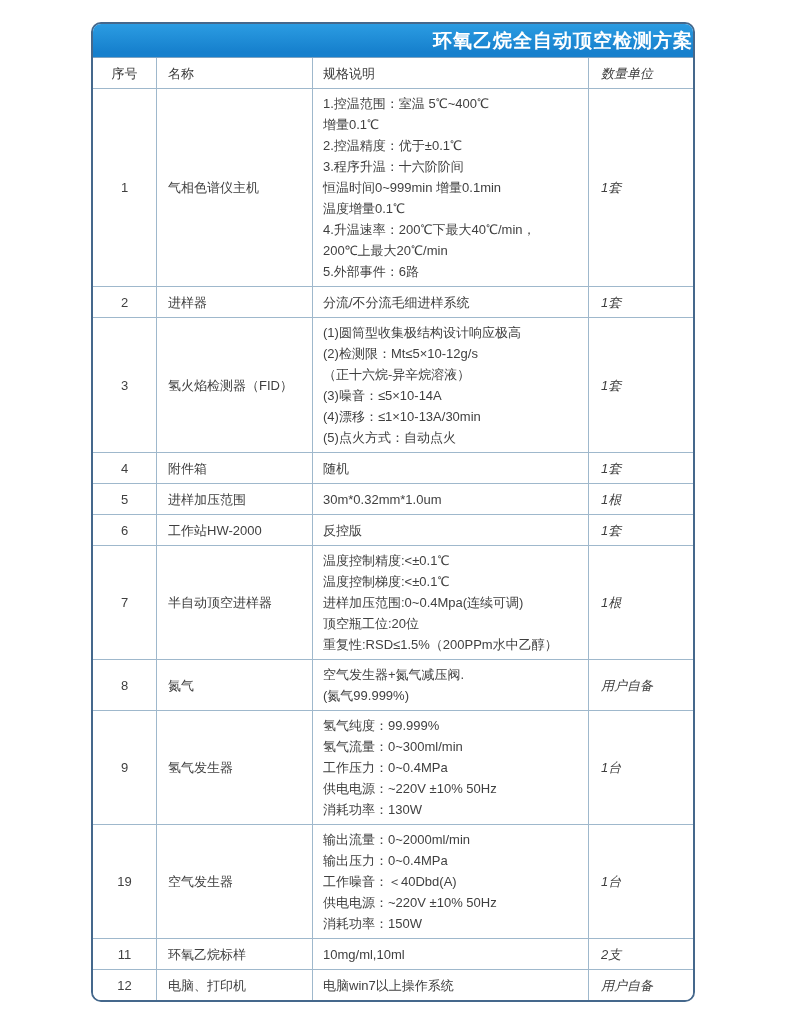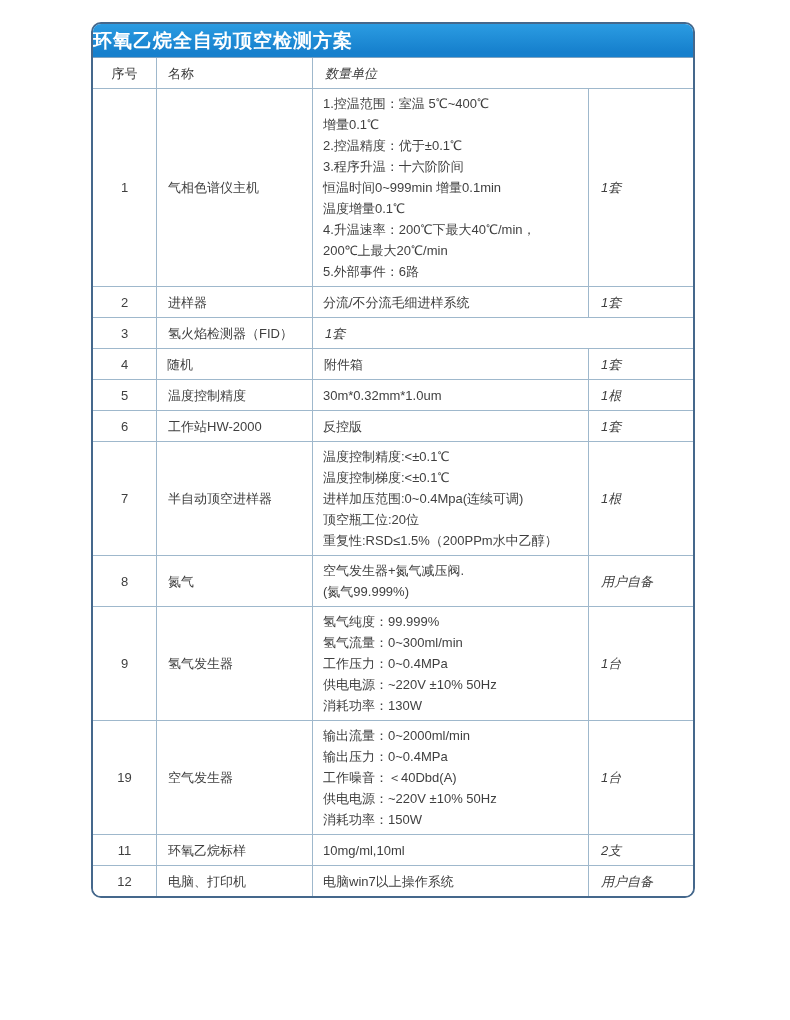--- a/index.html
+++ b/index.html
@@ -23,21 +23,21 @@
     box-sizing: border-box;
     border: 2px solid var(--frame-border);
     border-radius: 10px;
     overflow: hidden;
     background: #ffffff;
   }
   .title-bar {
     height: 33px;
     background: linear-gradient(180deg, var(--title-bar-top) 0%, var(--title-bar-bottom) 85%);
     border-bottom: 1px solid #7ea3c2;
-    display: flex; align-items: center; justify-content: flex-start;
+    display: flex; align-items: center; justify-content: flex-end;
     color: var(--title-text);
     font-size: 19px;
     font-weight: bold;
     letter-spacing: 1px;
   }
   .tr {
     display: grid;
     grid-template-columns: 64px 156px 276px 1fr;
     border-bottom: 1px solid var(--grid-line);
     min-height: 30px;
@@ -62,20 +62,21 @@
 </head>
 <body>
 
 <div class="doc-frame">
   <div class="title-bar">
     <span>环氧乙烷全自动顶空检测方案</span>
   </div>
   <div class="tr thead">
     <div class="td col-no">序号</div>
     <div class="td col-name">名称</div>
+    <div class="td col-spec">规格说明</div>
     <div class="td col-qty">数量单位</div>
   </div>
   <div id="tbody">
       <div class="tr">
     <div class="td col-no">1</div>
     <div class="td col-name">气相色谱仪主机</div>
     <div class="td col-spec">1.控温范围：室温 5℃~400℃
 增量0.1℃
 2.控温精度：优于±0.1℃
 3.程序升温：十六阶阶间
@@ -88,31 +89,37 @@
   </div>
       <div class="tr">
     <div class="td col-no">2</div>
     <div class="td col-name">进样器</div>
     <div class="td col-spec">分流/不分流毛细进样系统</div>
     <div class="td col-qty">1套</div>
   </div>
       <div class="tr">
     <div class="td col-no">3</div>
     <div class="td col-name">氢火焰检测器（FID）</div>
+    <div class="td col-spec">(1)圆筒型收集极结构设计响应极高
+(2)检测限：Mt≤5×10-12g/s
+（正十六烷-异辛烷溶液）
+(3)噪音：≤5×10-14A
+(4)漂移：≤1×10-13A/30min
+(5)点火方式：自动点火</div>
     <div class="td col-qty">1套</div>
   </div>
       <div class="tr">
     <div class="td col-no">4</div>
+    <div class="td col-name">附件箱</div>
     <div class="td col-spec">随机</div>
-    <div class="td col-name">附件箱</div>
     <div class="td col-qty">1套</div>
   </div>
       <div class="tr">
     <div class="td col-no">5</div>
-    <div class="td col-name">温度控制精度</div>
+    <div class="td col-name">进样加压范围</div>
     <div class="td col-spec">30m*0.32mm*1.0um</div>
     <div class="td col-qty">1根</div>
   </div>
       <div class="tr">
     <div class="td col-no">6</div>
     <div class="td col-name">工作站HW-2000</div>
     <div class="td col-spec">反控版</div>
     <div class="td col-qty">1套</div>
   </div>
       <div class="tr">

